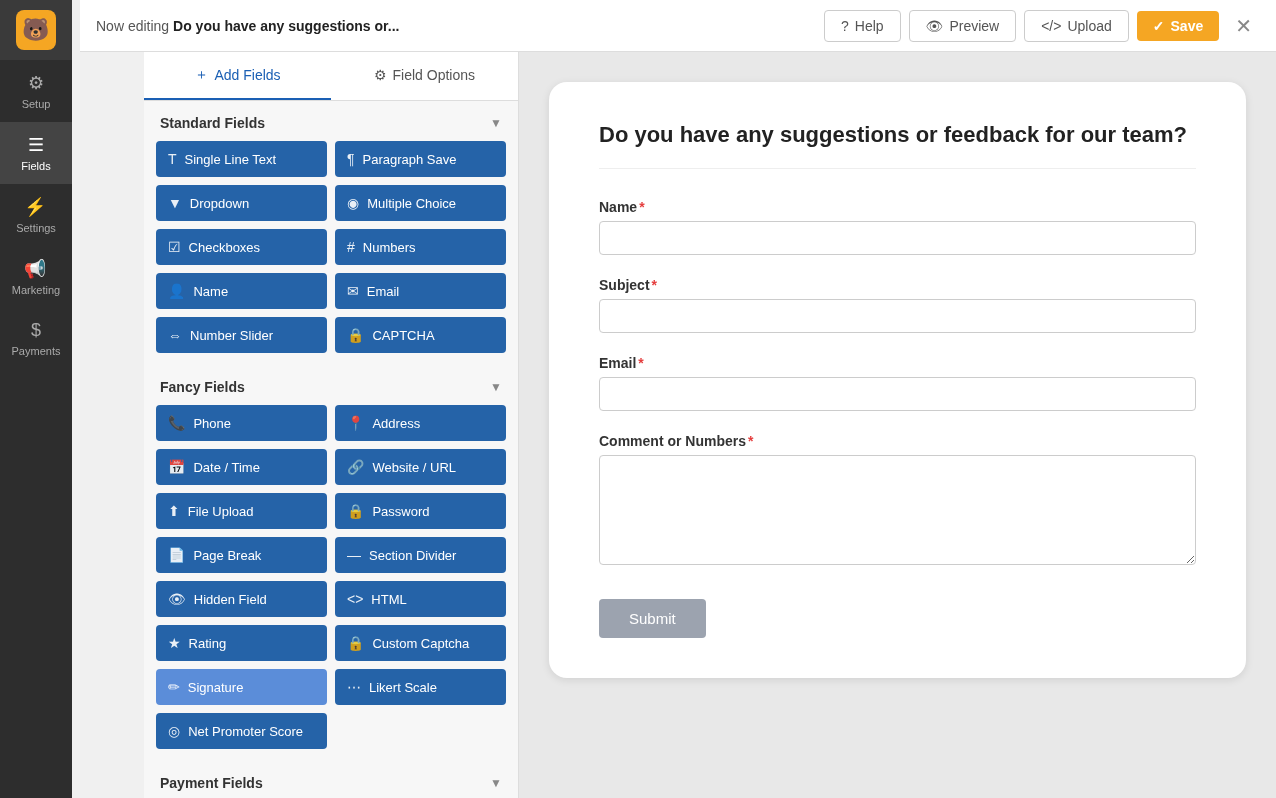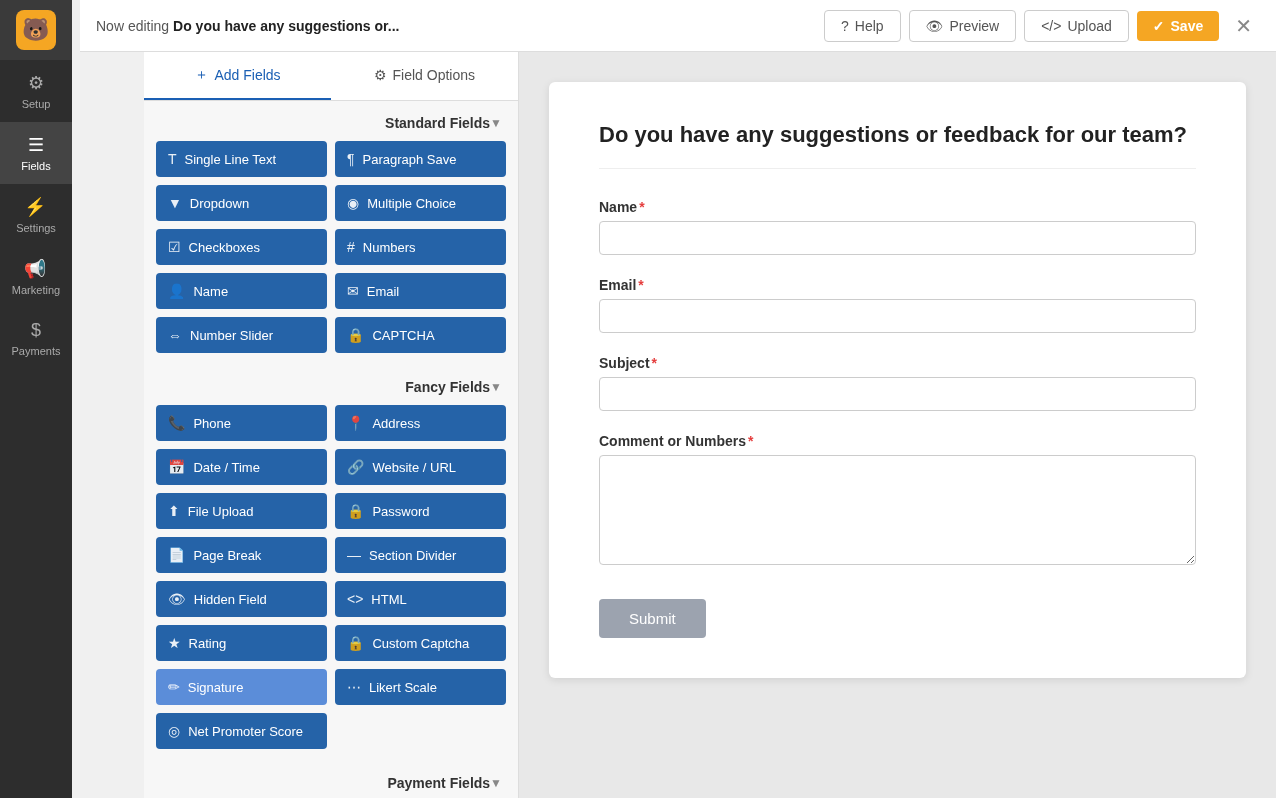--- a/index.html
+++ b/index.html
@@ -139,21 +139,21 @@
     .panel-tab.active {
       color: #1a5fb4;
       border-bottom: 2px solid #1a5fb4;
       font-weight: 500;
     }
 
     
     .section-header {
       display: flex;
       align-items: center;
-      justify-content: flex-end;
+      justify-content: space-between;
       padding: 14px 16px 10px;
       font-size: 14px;
       font-weight: 600;
       color: #333;
       cursor: pointer;
     }
     .section-header .chevron { font-size: 12px; color: #888; }
 
     
     .fields-grid {
@@ -182,21 +182,21 @@
 
     
     .form-preview {
       flex: 1;
       overflow-y: auto;
       padding: 30px;
       background: #e8e8e8;
     }
     .form-card {
       background: #fff;
-      border-radius: 6px;
+      border-radius: 18px;
       padding: 40px 50px;
       max-width: 820px;
       box-shadow: 0 2px 8px rgba(0,0,0,0.1);
     }
     .form-title {
       font-size: 22px;
       font-weight: 600;
       color: #222;
       margin-bottom: 30px;
       padding-bottom: 20px;
@@ -438,28 +438,28 @@
 
       <div class="form-field">
         <label class="form-label">
           <span>Name</span><span class="required-star">*</span>
         </label>
         <input class="form-input" type="text" style="">
       </div>
 
       <div class="form-field">
         <label class="form-label">
-          <span>Email</span><span class="required-star">*</span>
+          <span>Subject</span><span class="required-star">*</span>
         </label>
         <input class="form-input" type="text" style="">
       </div>
 
       <div class="form-field">
         <label class="form-label">
-          <span>Subject</span><span class="required-star">*</span>
+          <span>Email</span><span class="required-star">*</span>
         </label>
         <input class="form-input" type="text" style="">
       </div>
 
       <div class="form-field">
         <label class="form-label">
           <span>Comment or Numbers</span><span class="required-star">*</span>
         </label>
         <textarea class="form-textarea" style=""></textarea>
       </div>

